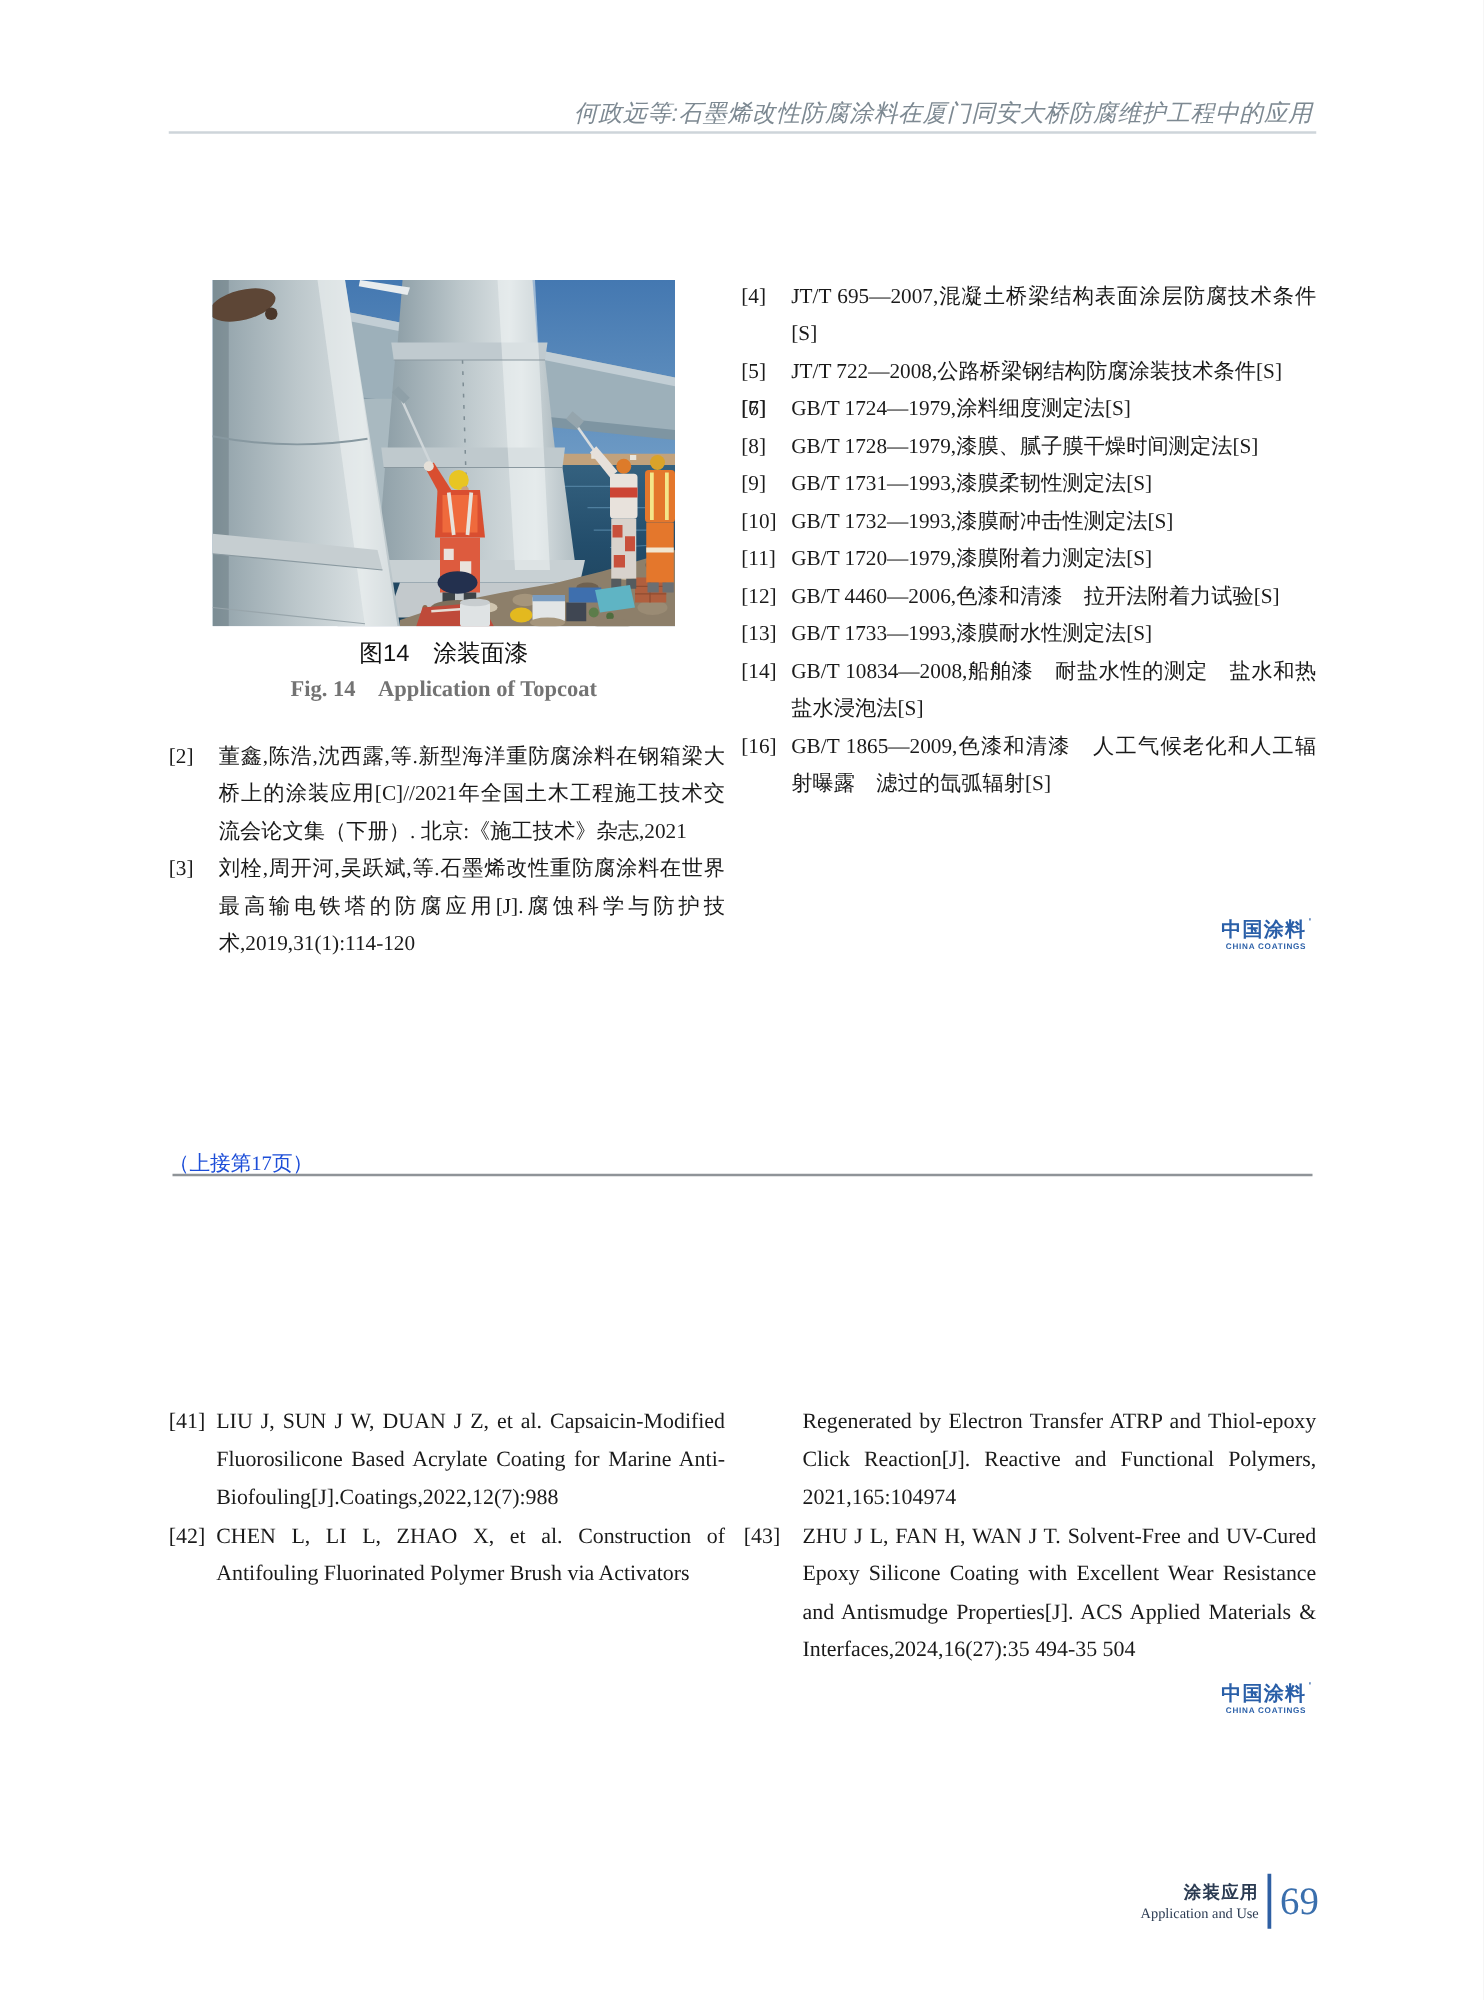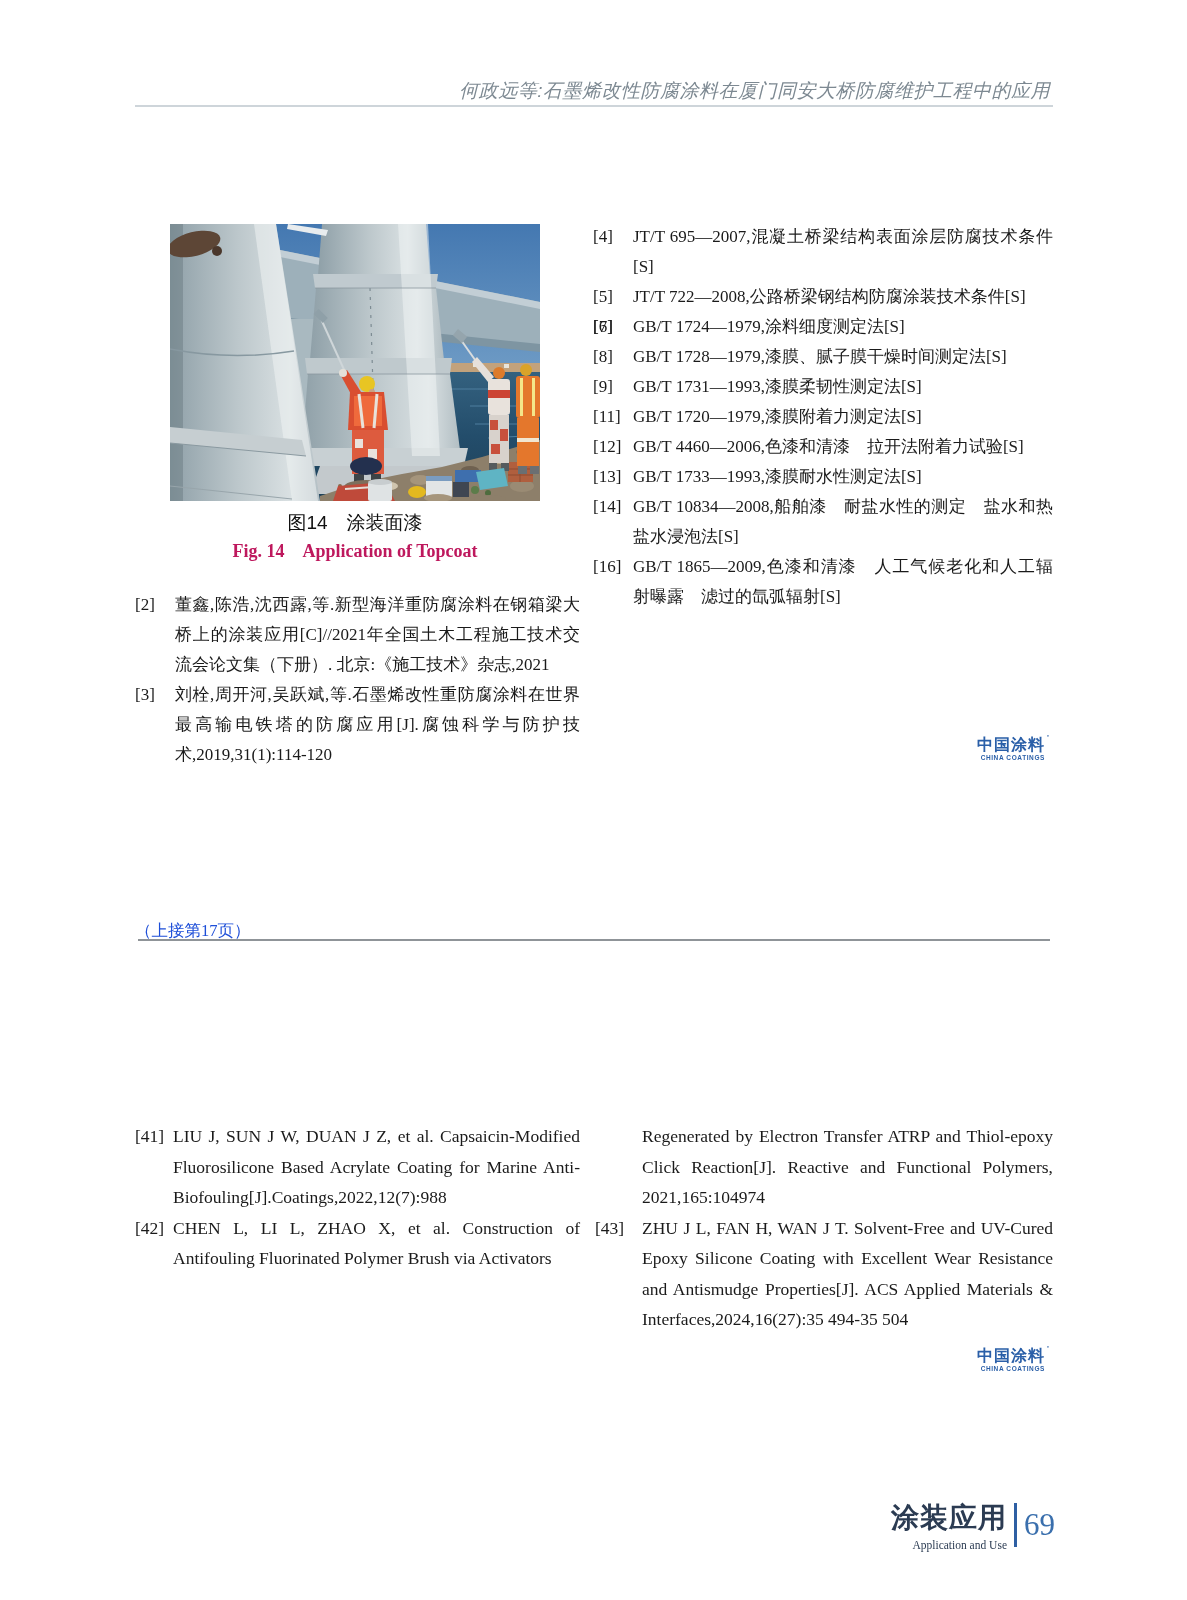--- a/index.html
+++ b/index.html
@@ -18,21 +18,21 @@
   .header-rule { position:absolute; top:105px; left:135px; width:918px; height:2px; background:#ced5da; }
 
   
   .figure-block { position:absolute; top:224px; left:170px; width:370px; }
   .figure-photo { display:block; width:370px; height:277px; }
   .figure-caption-zh {
     margin-top:9px; text-align:center; font-weight:normal; font-size:19px; color:#111;
     font-family:"Liberation Sans","DejaVu Sans",sans-serif;
   }
   .figure-caption-en {
-    margin-top:3px; text-align:center; font-weight:bold; font-size:18px; color:#be185d;
+    margin-top:3px; text-align:center; font-weight:bold; font-size:18px; color:#737373;
     font-family:"Liberation Serif","DejaVu Serif",serif;
   }
 
   
   .refs { position:absolute; font-size:17px; line-height:30px; }
   .refs-left  { top:590px;  left:135px; width:445px; }
   .refs-right { top:222px;  left:593px; width:460px; }
   .ref-row { position:relative; padding-left:40px; text-align:justify; }
   .ref-row .ref-num { position:absolute; left:0; top:0; }
   .ref-row.lead { }
@@ -54,21 +54,21 @@
 
   
   .mid-rule { position:absolute; top:939px; left:138px; width:912px; height:2px; background:#8f9498; }
   .continuation-note { position:absolute; top:920px; left:135px; font-size:16.5px; color:#1d4ed8;
     font-family:"Liberation Serif","DejaVu Serif",serif; }
 
   
   .footer { position:absolute; top:1499px; left:780px; width:275px;
     display:flex; justify-content:flex-end; align-items:center; }
   .footer-labels { text-align:right; margin-right:7px; }
-  .footer-section-zh { font-size:28px; font-weight:bold; color:#2b3b52; letter-spacing:1px;
+  .footer-section-zh { font-size:14px; font-weight:bold; color:#2b3b52; letter-spacing:1px;
     font-family:"Liberation Sans","DejaVu Sans",sans-serif; }
   .footer-section-en { font-size:11.5px; color:#2b3b52; margin-top:2px;
     font-family:"Liberation Serif","DejaVu Serif",serif; }
   .footer-bar { width:3px; height:44px; background:#2e5fa3; margin-right:7px; }
   .footer-page { font-size:31px; color:#3a6fad; font-family:"Liberation Serif","DejaVu Serif",serif; }
 </style>
 </head>
 <body>
 
 <div class="page">
@@ -291,20 +291,24 @@
   <div class="ref-row">
     <span class="ref-num">[8]</span>
     <span class="ref-text">GB/T 1728—1979,漆膜、腻子膜干燥时间测定法[S]</span>
   </div>
 
   <div class="ref-row">
     <span class="ref-num">[9]</span>
     <span class="ref-text">GB/T 1731—1993,漆膜柔韧性测定法[S]</span>
   </div>
 
+  <div class="ref-row">
+    <span class="ref-num">[10]</span>
+    <span class="ref-text">GB/T 1732—1993,漆膜耐冲击性测定法[S]</span>
+  </div>
 
   <div class="ref-row">
     <span class="ref-num">[11]</span>
     <span class="ref-text">GB/T 1720—1979,漆膜附着力测定法[S]</span>
   </div>
 
   <div class="ref-row">
     <span class="ref-num">[12]</span>
     <span class="ref-text">GB/T 4460—2006,色漆和清漆　拉开法附着力试验[S]</span>
   </div>

